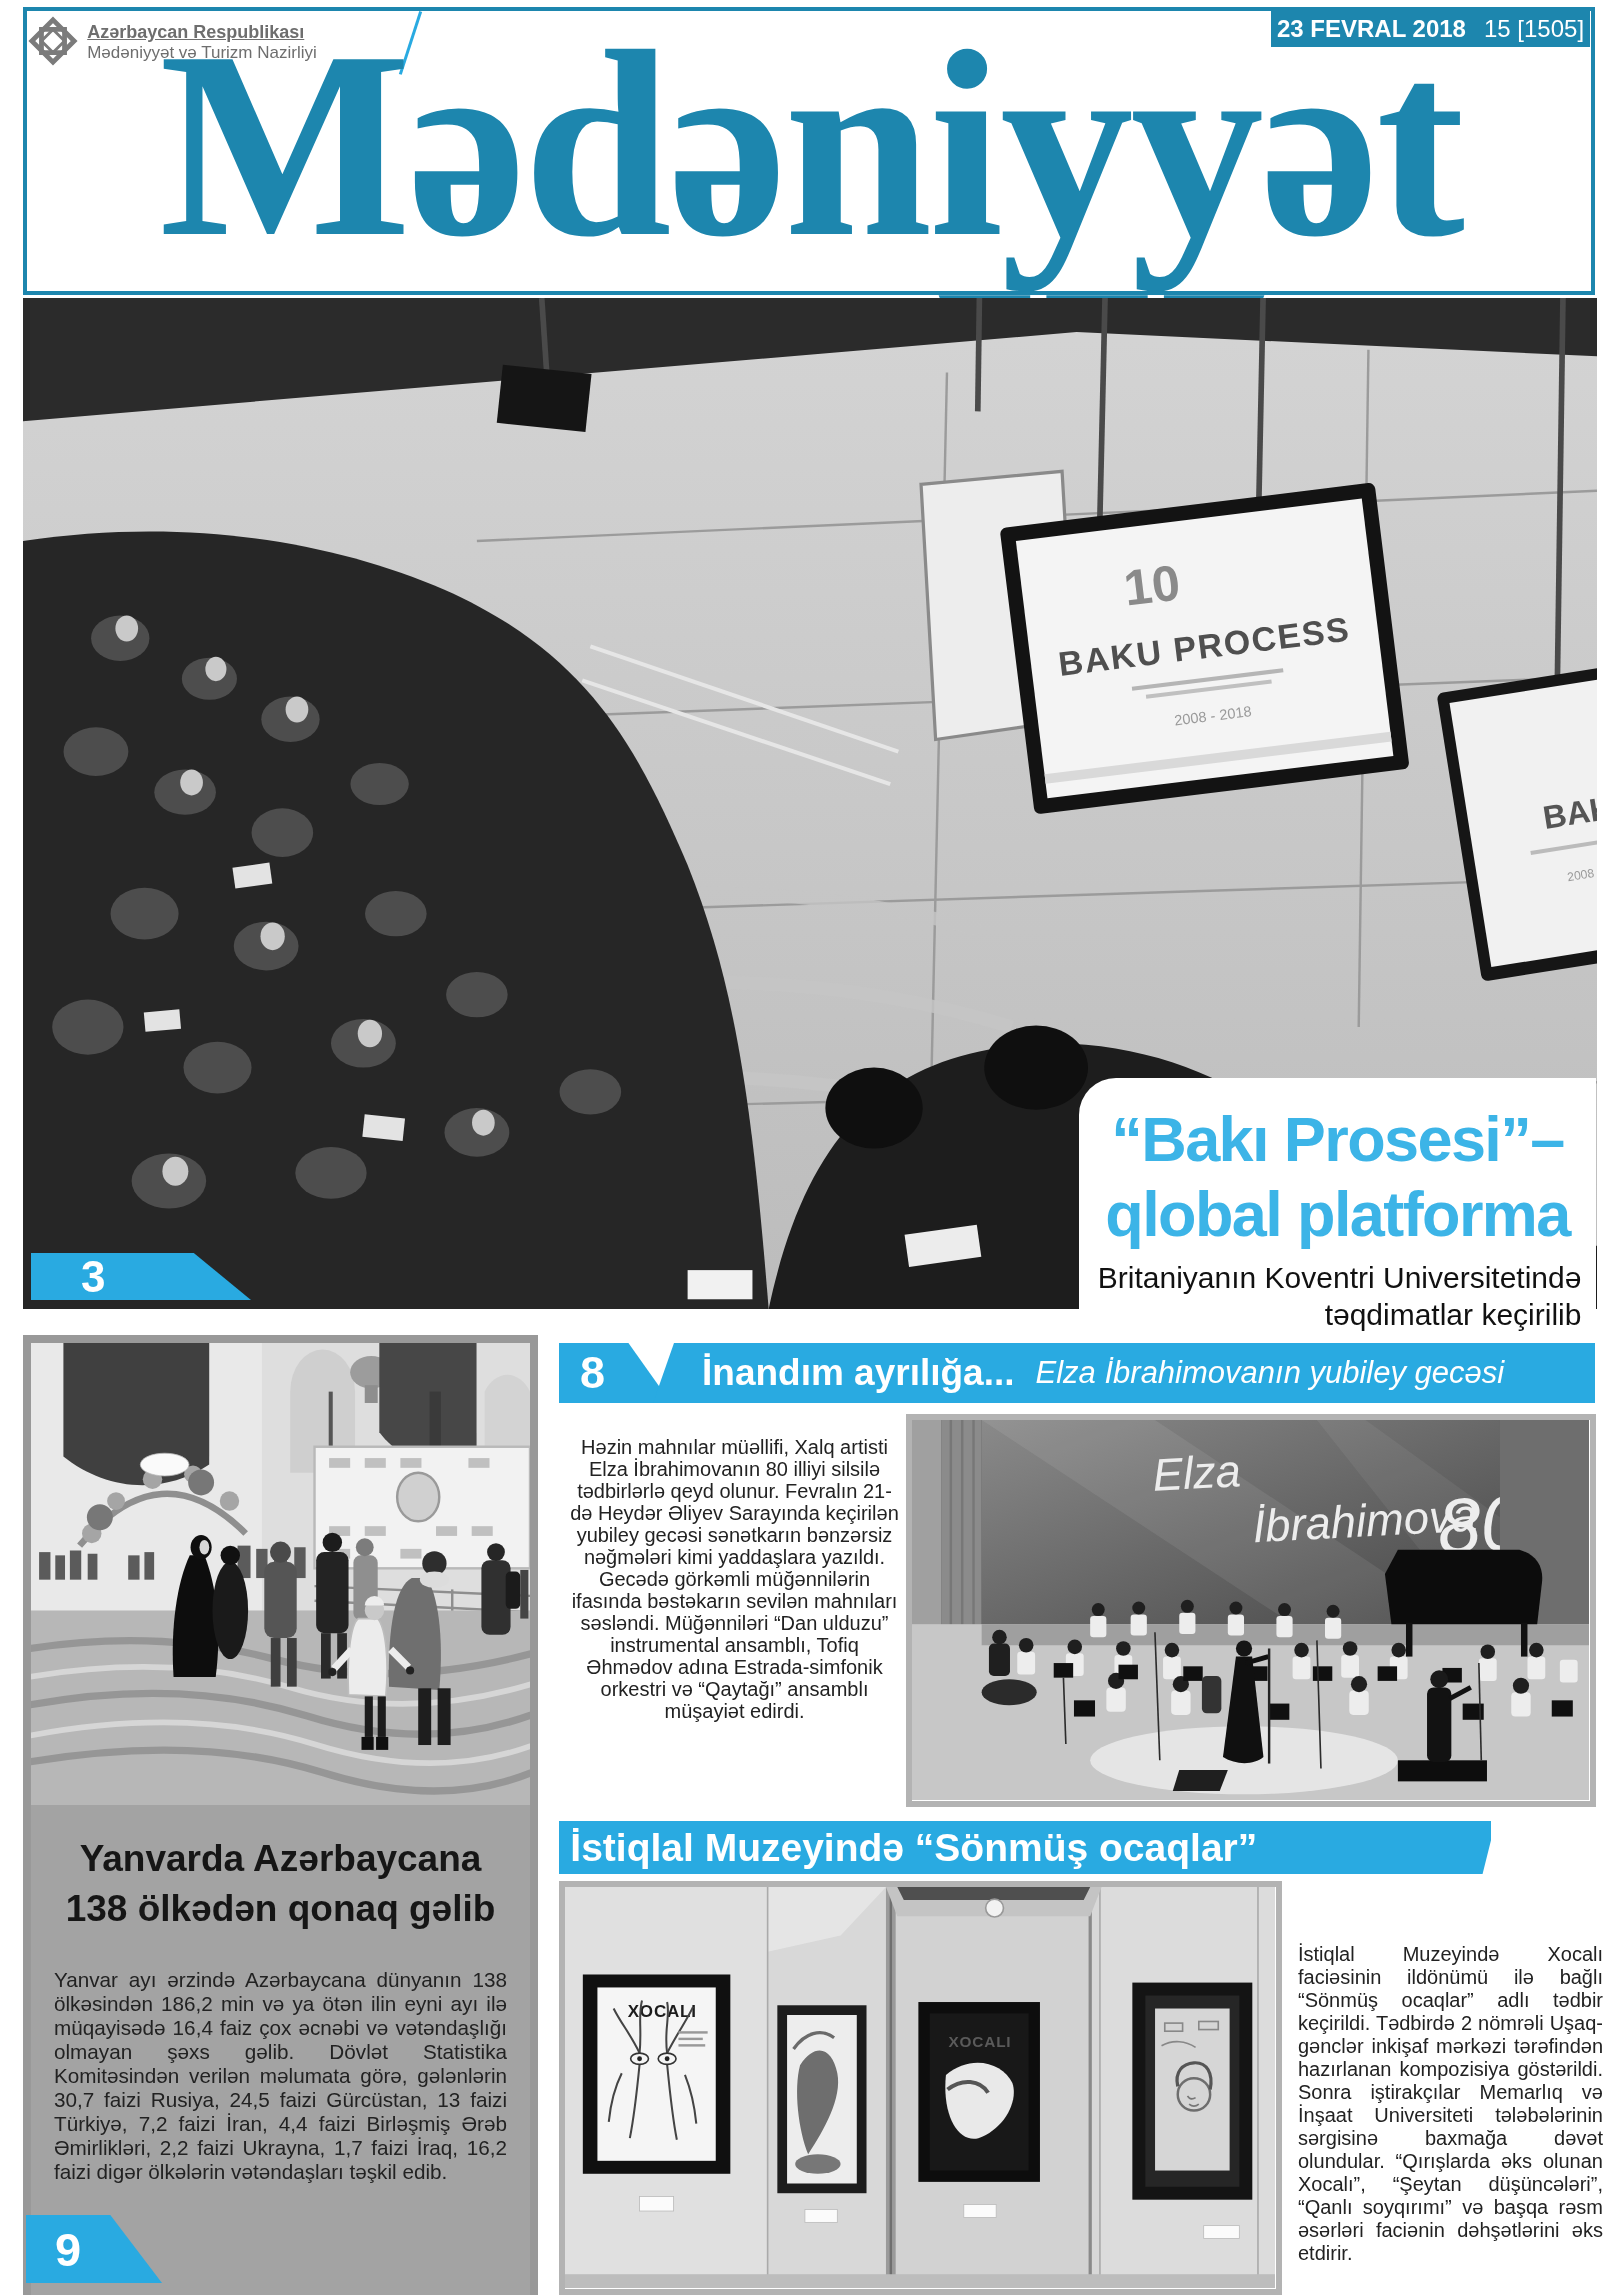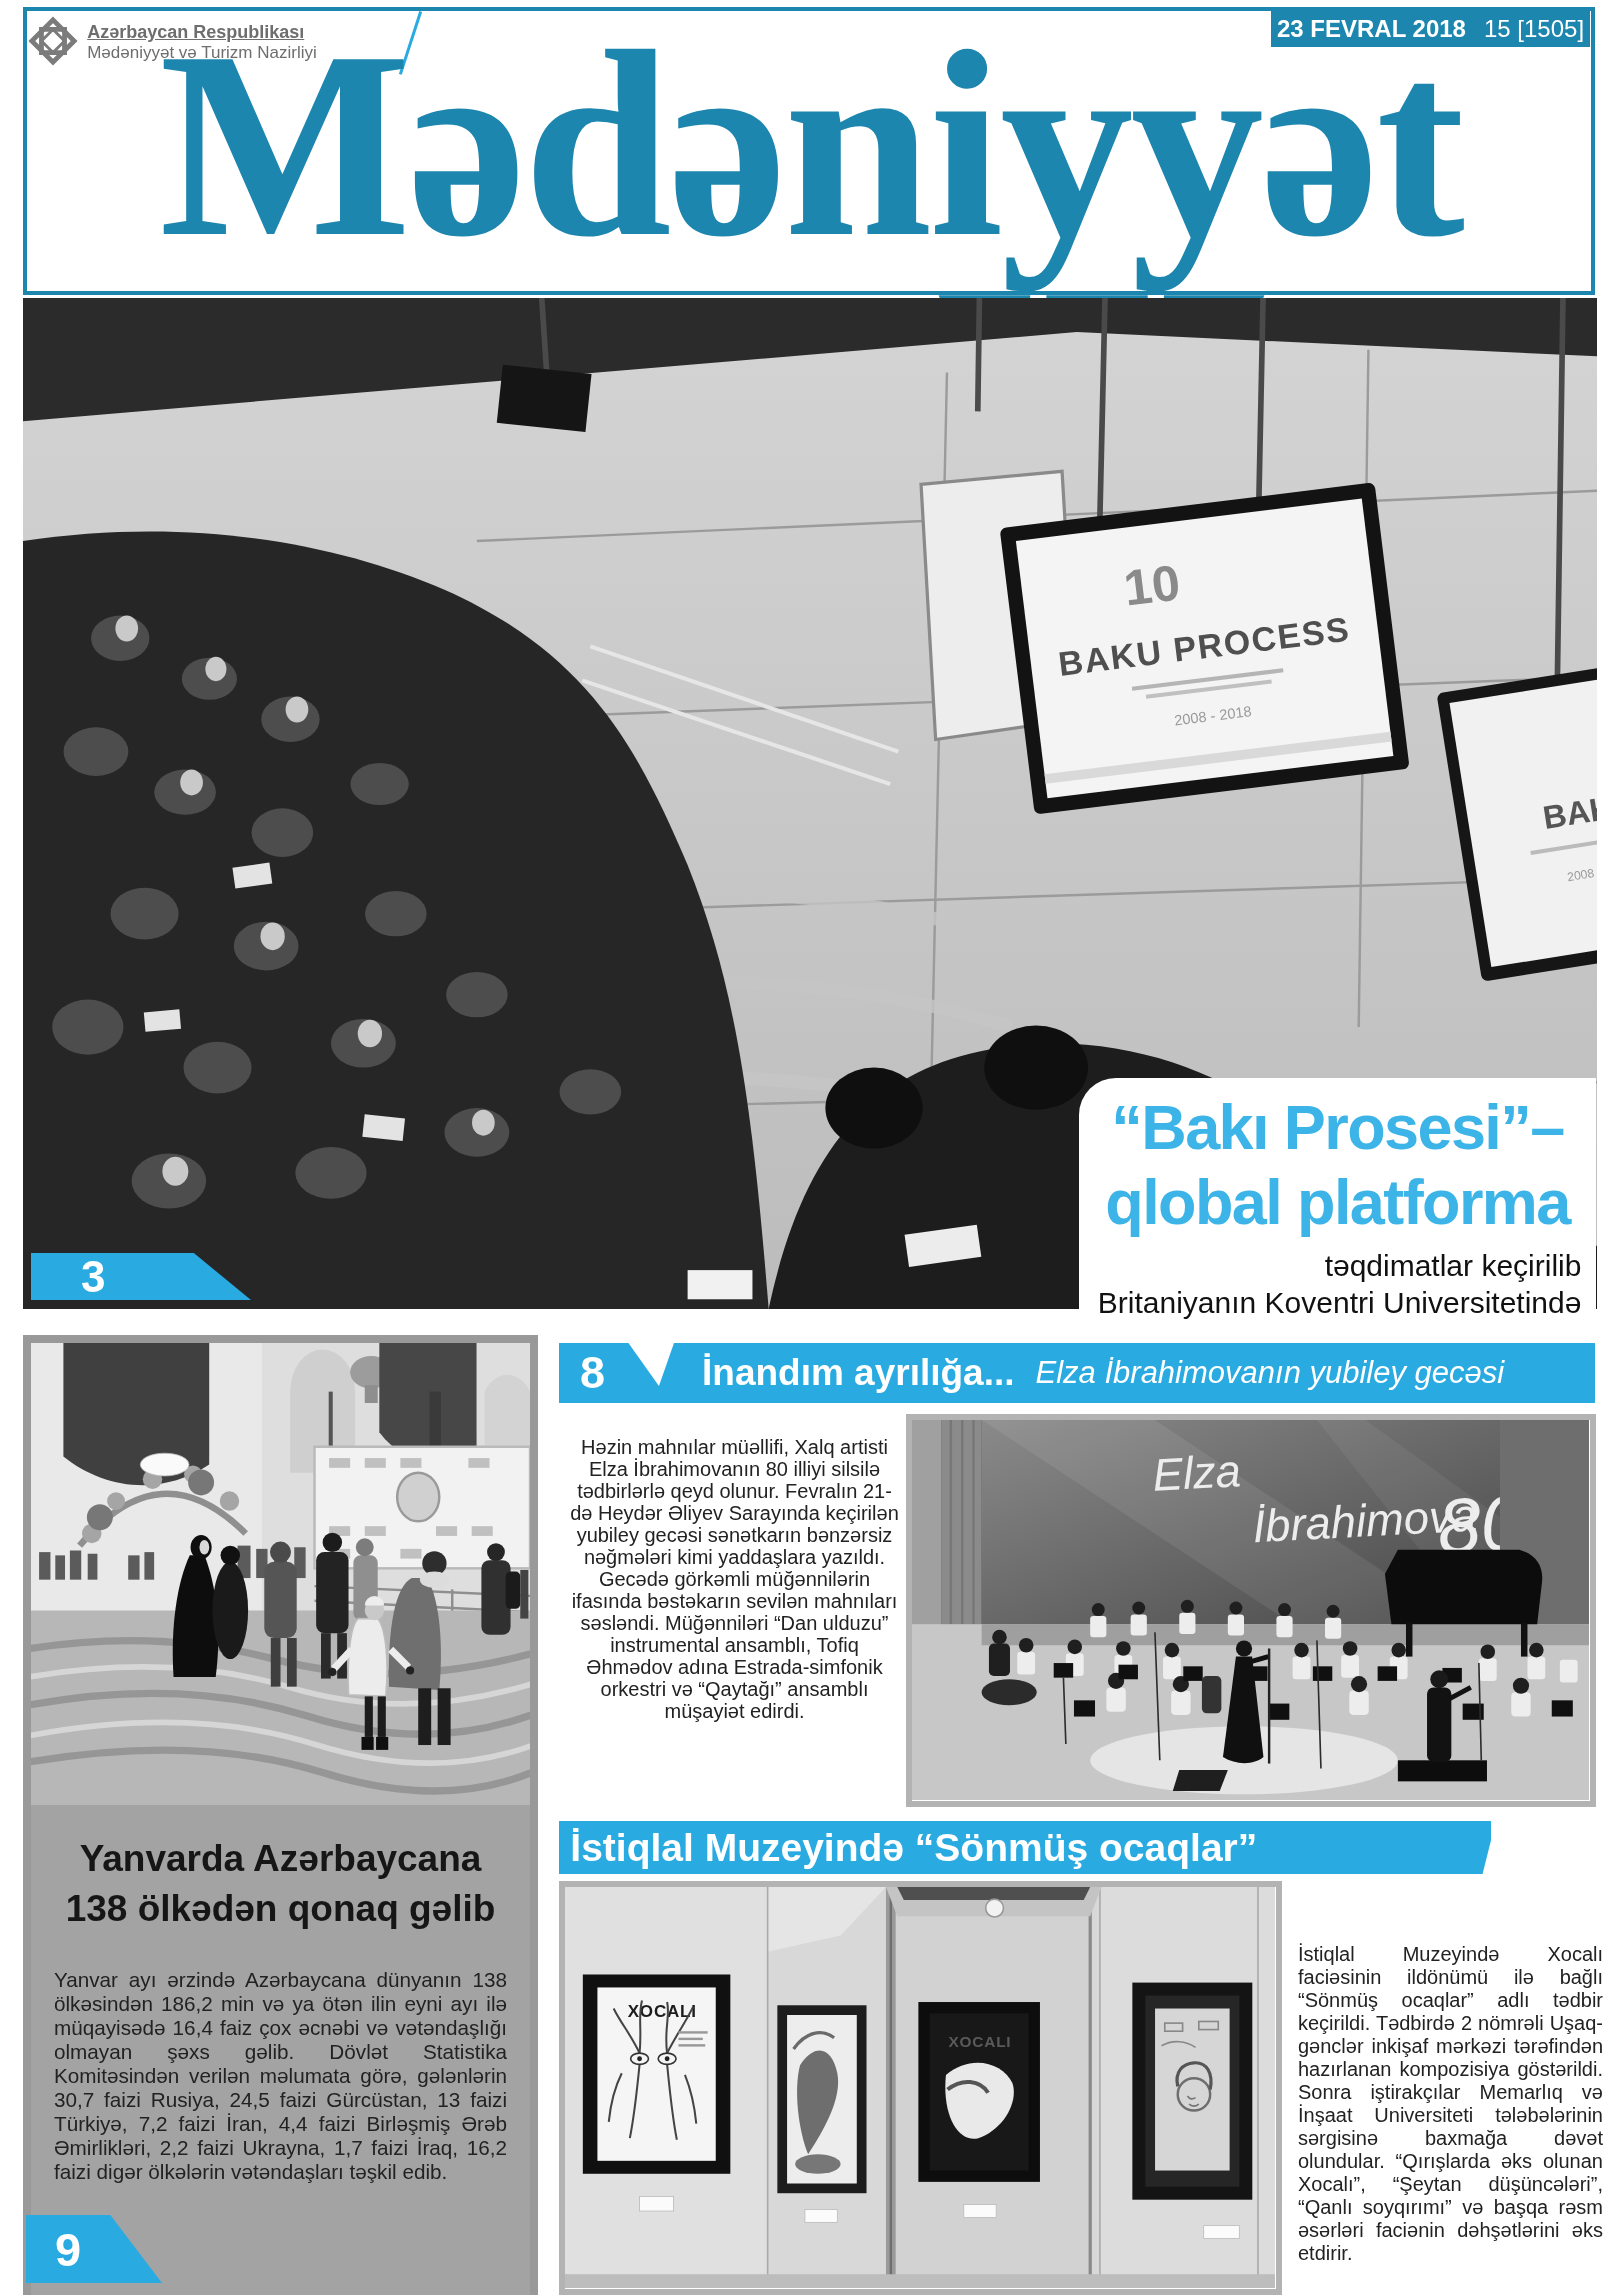--- a/index.html
+++ b/index.html
@@ -20,21 +20,21 @@
             display:flex;align-items:center;justify-content:center;gap:18px;font-size:24px;}
   .date-box .d{font-weight:bold;}
   .mast-title{left:0;top:11.3px;width:1621px;text-align:center;
               font-family:"Liberation Serif",serif;font-weight:bold;font-size:267px;line-height:1;
               color:#1d86ae;letter-spacing:-3.2px;}
   .badge{left:937px;top:295px;width:329px;height:75px;}
 
   
   .lead-photo{left:23px;top:298px;width:1574px;height:1011px;background:#c9c9c9;}
   .lead-card{left:1079px;top:1078px;width:517px;height:232px;background:#fff;
-             border-top-left-radius:37px;text-align:center;padding-top:12px;box-sizing:border-box;}
+             border-top-left-radius:37px;text-align:center;padding-top:24px;box-sizing:border-box;}
   .lead-headline{color:#3cb4e7;font-weight:bold;font-size:63px;line-height:75px;letter-spacing:-1.6px;}
   .lead-sub{margin-top:6.5px;font-size:30px;line-height:37px;text-align:right;padding-right:14.6px;color:#111;}
 
   
   .pg-back{background:#fff;}
   .pg{background:#29aae1;color:#fff;font-weight:bold;display:flex;align-items:center;}
   .pg3-back{left:31px;top:1253px;width:185px;height:47px;clip-path:polygon(0 0,76% 0,100% 100%,0 100%);}
   .pg3{left:31px;top:1253px;width:170px;height:47px;clip-path:polygon(0 0,74% 0,100% 100%,0 100%);
        font-size:44px;padding-left:50px;}
   .pg8{left:559px;top:1343px;width:91px;height:60px;clip-path:polygon(0 0,62% 0,100% 100%,0 100%);
@@ -223,22 +223,22 @@
       </g>
       <rect x="1090" y="1150" width="90" height="40" fill="#ececec" transform="rotate(-8 1135 1170)"></rect>
       <rect x="820" y="1200" width="80" height="36" fill="#f1f1f1"></rect>
     </svg>
   </div>
 
   <div class="abs lead-card">
     <div class="lead-headline">“Bakı Prosesi”–</div>
     <div class="lead-headline">qlobal platforma</div>
     <div class="lead-sub">
+      <div>Britaniyanın Koventri Universitetində</div>
       <div>təqdimatlar keçirilib</div>
-      <div>Britaniyanın Koventri Universitetində</div>
     </div>
   </div>
 
   <div class="abs pg-back pg3-back"></div>
   <div class="abs pg pg3">3</div>
 
   <div class="abs pg pg8">8</div>
   <div class="abs bar1">
     <span class="t">İnandım ayrılığa...</span>
     <span class="s">Elza İbrahimovanın yubiley gecəsi</span>

